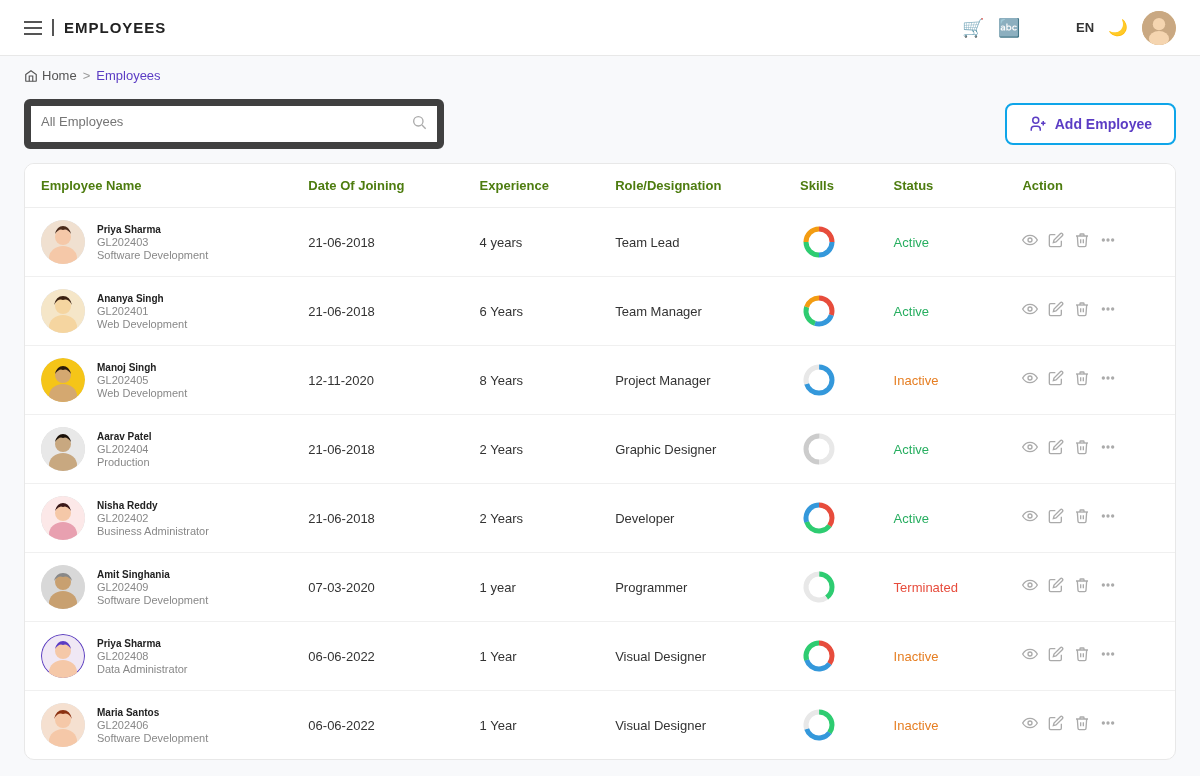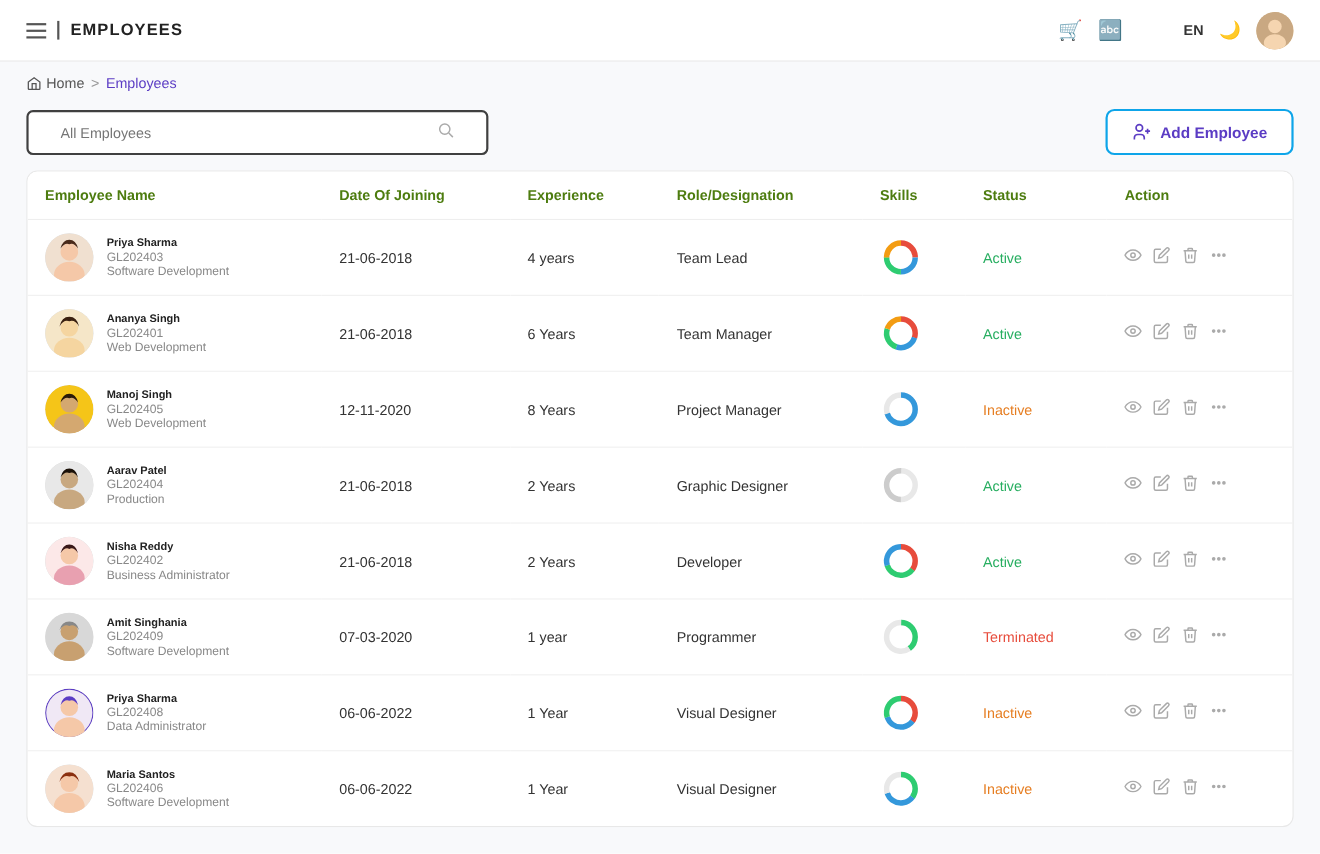--- a/index.html
+++ b/index.html
@@ -18,21 +18,21 @@
     .avatar-img svg { width: 34px; height: 34px; }
 
     
     .breadcrumb { padding: 12px 24px 8px; display: flex; align-items: flex-end; gap: 6px; font-size: 13px; }
     .breadcrumb-home { color: #555; display: flex; align-items: center; gap: 4px; }
     .breadcrumb-sep { color: #999; }
     .breadcrumb-current { color: #5b3cc4; font-weight: 500; }
 
     
     .toolbar { padding: 8px 24px 14px; display: flex; align-items: center; justify-content: space-between; }
-    .search-box { display: flex; align-items: center; background: #fff; border: 2px solid #404040; border-radius: 6px; padding: 8px 29px; width: 420px; gap: 8px; }
+    .search-box { display: flex; align-items: flex-start; background: #fff; border: 7px solid #404040; border-radius: 6px; padding: 8px 10px; width: 420px; gap: 8px; }
     .search-box input { border: none; outline: none; font-size: 13px; color: #999; width: 100%; background: transparent; }
     .search-icon { color: #aaa; font-size: 16px; }
     .add-btn { display: flex; align-items: center; gap: 8px; background: #fff; border: 2px solid #0ea5e9; color: #5b3cc4; border-radius: 8px; padding: 10px 22px; font-size: 14px; font-weight: 600; cursor: pointer; }
 
     
     .table-container { margin: 0 24px; background: #fff; border-radius: 10px; border: 1px solid #e8e8e8; overflow: hidden; }
     table { width: 100%; border-collapse: collapse; }
     thead th { padding: 14px 16px; text-align: left; font-size: 13px; font-weight: 600; color: #4d7c0f; background: #fff; border-bottom: 1px solid #eee; }
     tbody tr { border-bottom: 1px solid #f0f0f0; }
     tbody tr:last-child { border-bottom: none; }

